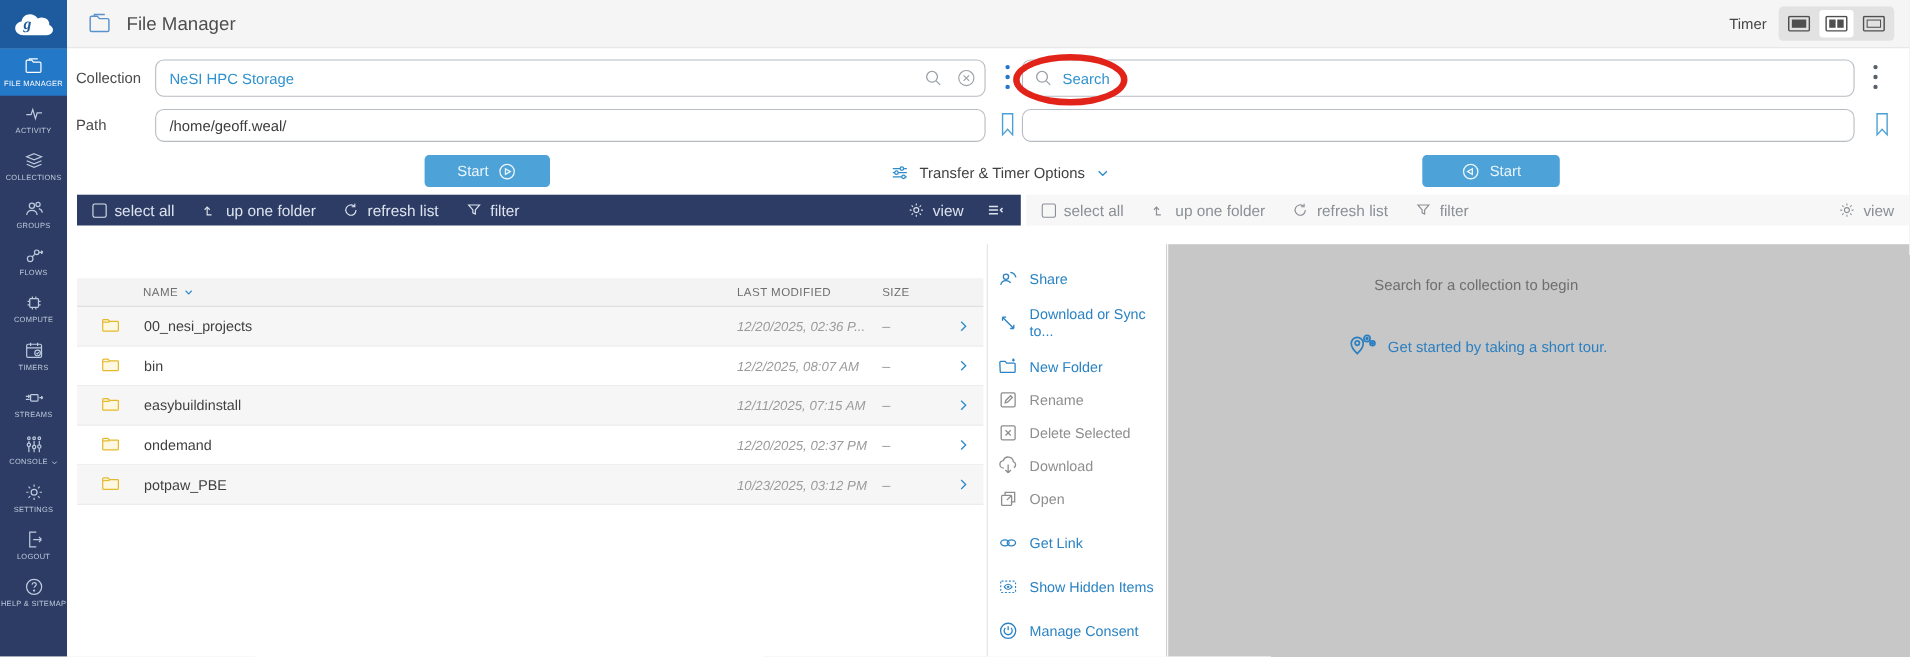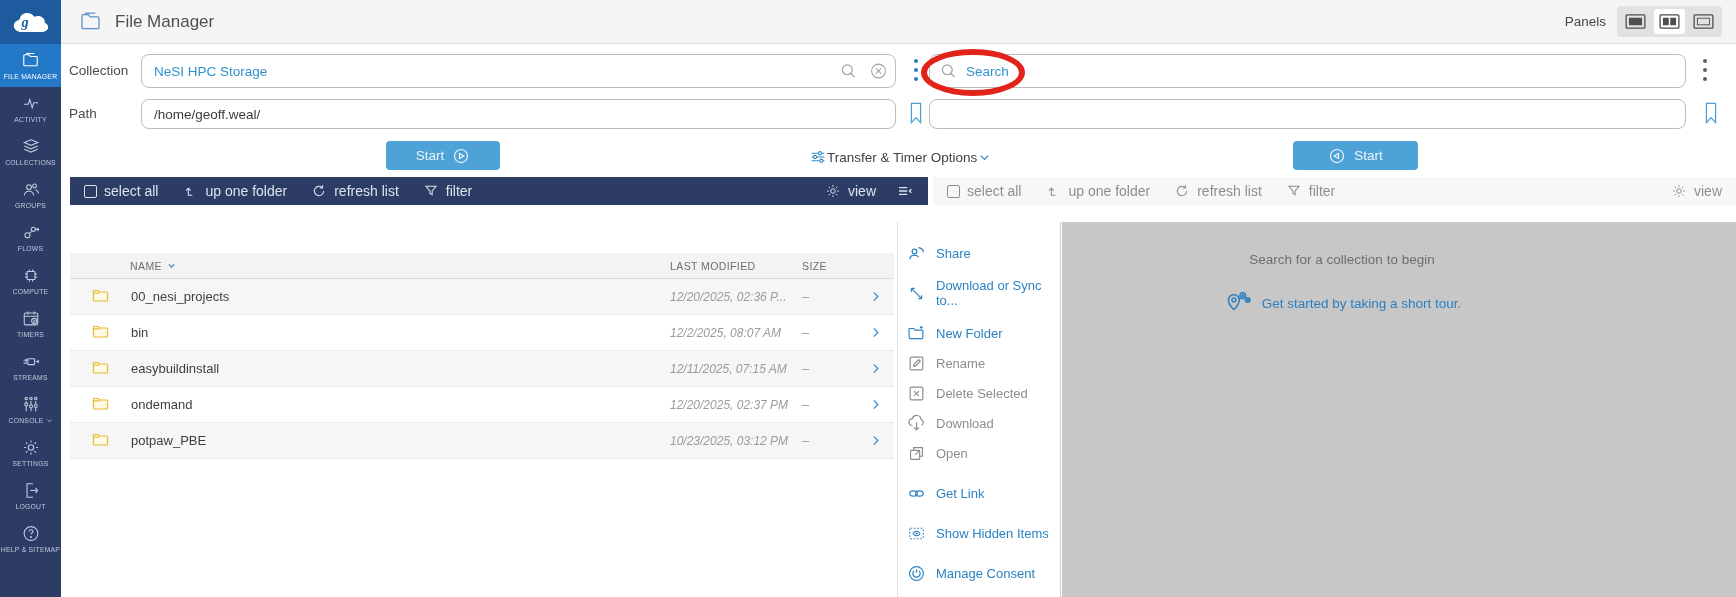--- a/index.html
+++ b/index.html
@@ -30,21 +30,21 @@
   .field input { width:100%; height:100%; border:1px solid #b6bcc2; border-radius:8px; font-family:"Liberation Sans",sans-serif; font-size:13.5px; padding:8px 12px; color:#3c3c3c; outline:none; }
   .field input.accent-text { color:#3193ce; }
   .field .infield-icon { position:absolute; top:50%; transform:translateY(-50%); color:#9aa0a6; }
   #search-input input { padding-left:36px; }
   #search-input input::placeholder { color:#3193ce; opacity:1; }
   .kebab { position:absolute; cursor:pointer; }
   .bookmark { position:absolute; color:#4a9fd4; cursor:pointer; }
   .red-annotation { position:absolute; left:860px; top:5px; width:104px; height:47px; border:6px solid #e2231a; border-radius:50%; pointer-events:none; z-index:6; }
 
   .start-btn { position:absolute; height:29px; background:#4da2d8; border:none; border-radius:4px; color:rgba(255,255,255,.88); font-size:13.5px; font-family:"Liberation Sans",sans-serif; display:flex; align-items:center; justify-content:center; gap:8px; cursor:pointer; }
-  .transfer-opts { position:absolute; left:748px; top:100px; height:26px; display:flex; align-items:center; gap:0; cursor:pointer; }
+  .transfer-opts { position:absolute; left:748px; top:100px; height:26px; display:flex; align-items:center; gap:9px; cursor:pointer; }
   .transfer-opts .t-label { font-size:13.5px; color:#3f3f3f; }
 
   .toolbar { position:absolute; height:28px; display:flex; align-items:center; font-size:14px; padding:0 14px; }
   .toolbar.dark { left:9px; top:133px; width:858px; background:#2c3c64; color:#dde3ee; }
   .toolbar.light { left:872px; top:133px; width:803px; background:#f7f7f8; color:#8b8f94; }
   .tbi { display:flex; align-items:center; gap:7px; margin-right:24px; cursor:pointer; white-space:nowrap; }
   .tb-checkbox { width:13px; height:13px; border:1.5px solid currentColor; border-radius:2px; }
   .tb-right { margin-left:auto; display:flex; align-items:center; gap:20px; }
 
   
@@ -62,21 +62,21 @@
 
   
   .menu { position:absolute; left:836px; top:178px; width:164px; height:375px; background:#fff; border-left:1px solid #e3e3e3; border-right:1px solid #cfcfcf; padding-top:6px; }
   .mi { height:30px; display:flex; align-items:center; gap:10px; padding-left:9px; font-size:13px; cursor:pointer; }
   .mi.accent { color:#2b83c3;margin-top:10px; }
   .mi.muted  { color:#8e8e8e; }
 
   
   .rempty { position:absolute; left:1001px; top:178px; width:674px; height:375px; background:#c7c7c7; }
   .empty-title { position:absolute; top:30px; left:0; width:560px; text-align:center; color:#6e6e6e; font-size:13.5px; }
-  .tour { position:absolute; top:68px; left:0; width:560px; display:flex; align-items:center; justify-content:center; gap:9px; color:#2b7fc0; font-size:13.5px; cursor:pointer; }
+  .tour { position:absolute; top:80px; left:0; width:560px; display:flex; align-items:center; justify-content:center; gap:9px; color:#2b7fc0; font-size:13.5px; cursor:pointer; }
 </style>
 </head>
 <body>
 
 <div class="app">
 
   <div class="logo">
     <span>
       <svg width="42" height="29" viewBox="0 0 44 30">
         <path d="M12 25c-4.4 0-8-2.9-8-6.6 0-3.2 2.6-5.8 6-6.4C10.6 7.6 14 5 18 5c3.2 0 6 1.6 7.5 4.1a7.6 7.6 0 0 1 3.7-1c4 0 7.3 2.7 7.3 6.1l-.1 1c2 .8 3.6 2.5 3.6 4.6 0 2.9-2.7 5.2-6 5.2z" fill="#fff"></path>
@@ -89,21 +89,21 @@
     <div class="apptitle">
       <span>
         <svg width="27" height="24" viewBox="0 0 24 24" fill="none" stroke="#5b91c9" stroke-width="1.3">
           <path d="M3.5 8V6a1.3 1.3 0 0 1 1.3-1.3H10l1.8 2.2h7.4A1.3 1.3 0 0 1 20.5 8.2v9.2a1.3 1.3 0 0 1-1.3 1.3H4.8A1.3 1.3 0 0 1 3.5 17.4z"></path>
           <path d="M7.3 4.7V3.2h9.5"></path>
         </svg>
       </span>
       <span>File Manager</span>
     </div>
     <div class="panels">
-      <span class="panels-label">Panels</span>
+      <span class="panels-label">Timer</span>
       <div class="panel-group">
         <div class="panel-btn">
           <svg width="21" height="15" viewBox="0 0 22 16" fill="none" stroke="currentColor" stroke-width="1.4">
               <rect x="1" y="1" width="20" height="14" rx="1"></rect>
               <rect x="4" y="4" width="14" height="8" fill="currentColor" stroke="none"></rect>
             </svg>
         </div>
         <div class="panel-btn selected">
           <svg width="21" height="15" viewBox="0 0 22 16" fill="none" stroke="currentColor" stroke-width="1.4">
               <rect x="1" y="1" width="20" height="14" rx="1"></rect>

